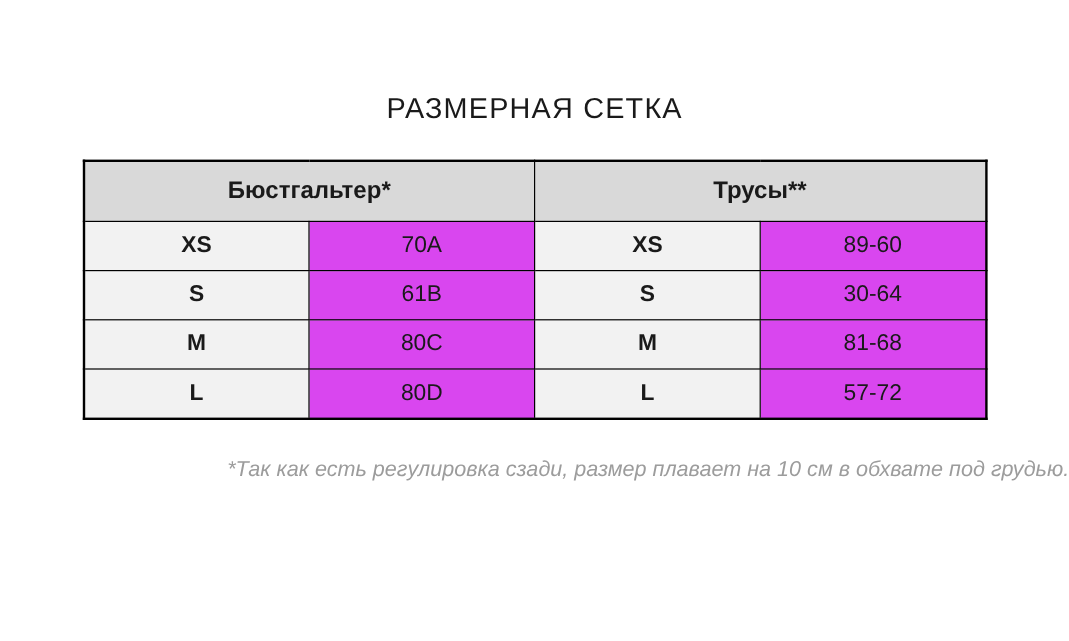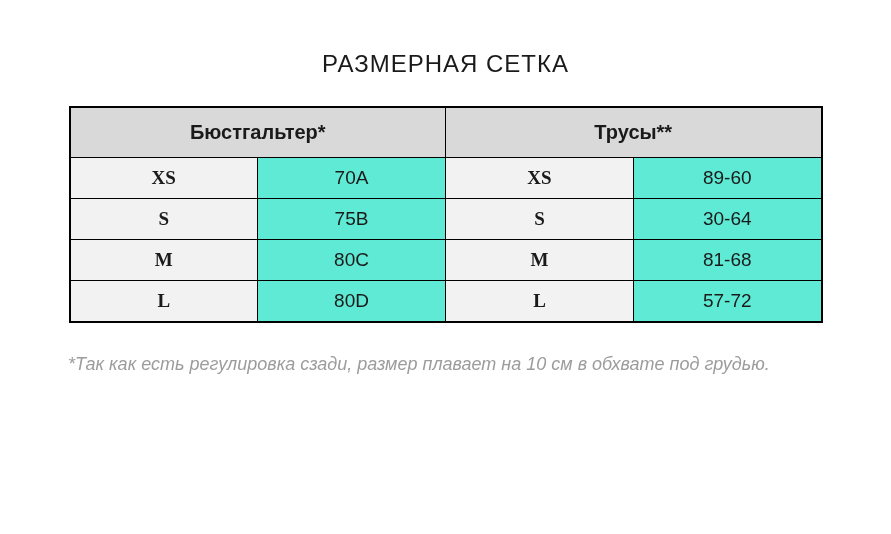--- a/index.html
+++ b/index.html
@@ -12,21 +12,21 @@
     font-family: "Liberation Sans", sans-serif;
     color: #1a1a1a;
   }
   .page {
     width: 891px;
     height: 534px;
     position: relative;
   }
   .title {
     margin: 0;
-    padding-top: 51px;
+    padding-top: 78px;
     text-align: center;
     font-size: 24px;
     font-weight: 500;
     letter-spacing: 1px;
     color: #1a1a1a;
     line-height: 1.1;
   }
   table.size-table {
     width: 754px;
     margin: 29px auto 0 auto;
@@ -49,28 +49,28 @@
     margin-top: 41px;
   }
   table.size-table td {
     height: 40px;
     font-size: 19px;
   }
   td.size-cell {
     background: #f2f2f2;
     font-weight: bold;
     font-size: 18px;
-    font-family: Liberation Serif, serif;
   }
   td.value-cell {
-    background: #5eead4;
+    background: #d946ef;
     font-weight: normal;
   }
   .footnotes {
     margin: 24px 0 4px 68px;
+    text-align: right;
   }
   .footnotes p {
     margin: 0;
     font-style: italic;
     font-size: 18px;
     line-height: 34px;
     color: #9c9c9c;
   }
 </style>
 </head>
@@ -89,21 +89,21 @@
     </thead>
     <tbody>
       <tr>
         <td class="size-cell">XS</td>
         <td class="value-cell">70A</td>
         <td class="size-cell">XS</td>
         <td class="value-cell">89-60</td>
       </tr>
       <tr>
         <td class="size-cell">S</td>
-        <td class="value-cell">75B</td>
+        <td class="value-cell">61B</td>
         <td class="size-cell">S</td>
         <td class="value-cell">30-64</td>
       </tr>
       <tr>
         <td class="size-cell">M</td>
         <td class="value-cell">80C</td>
         <td class="size-cell">M</td>
         <td class="value-cell">81-68</td>
       </tr>
       <tr>

